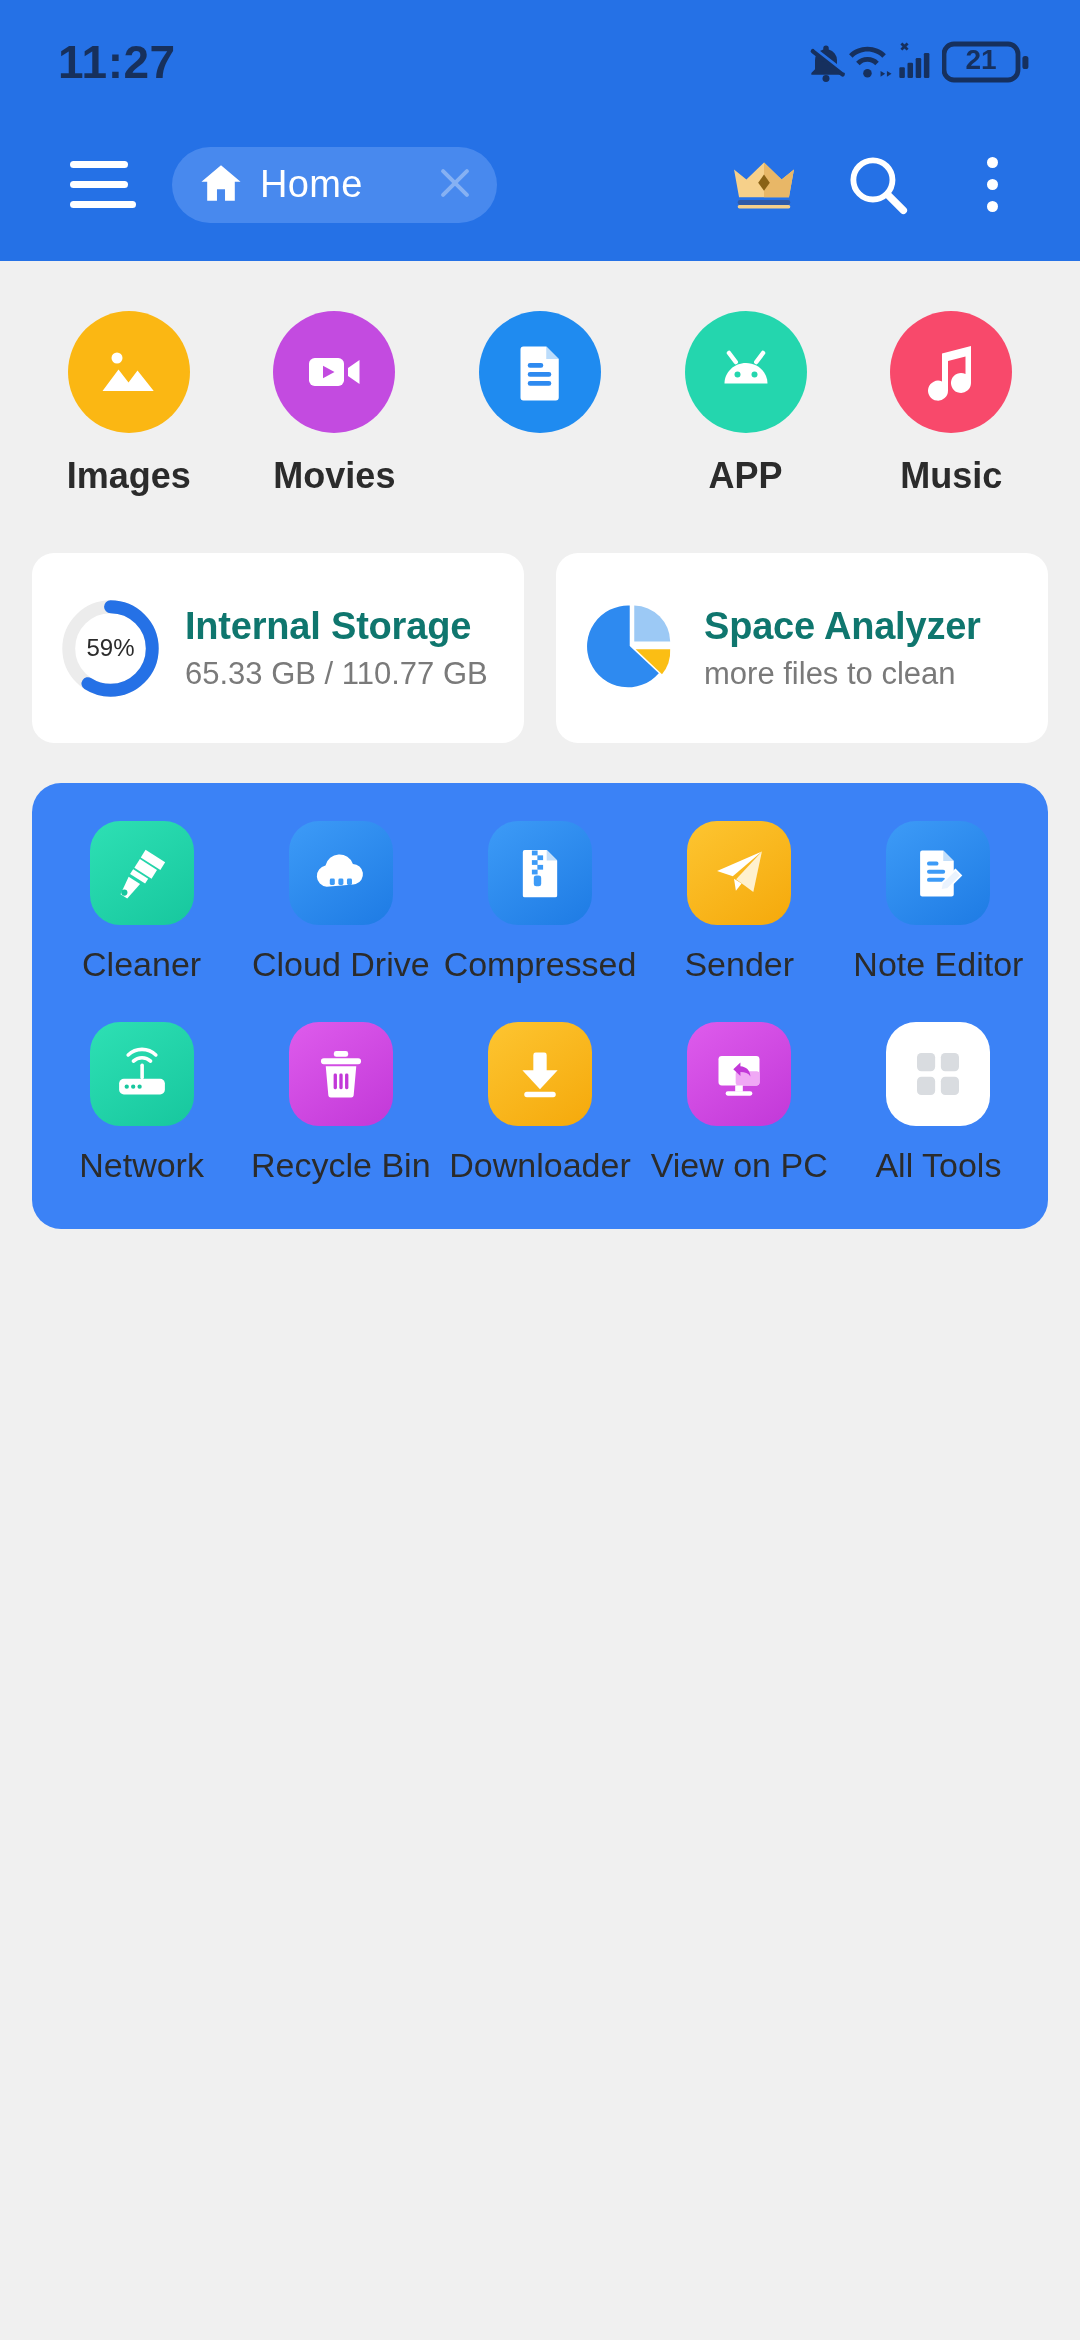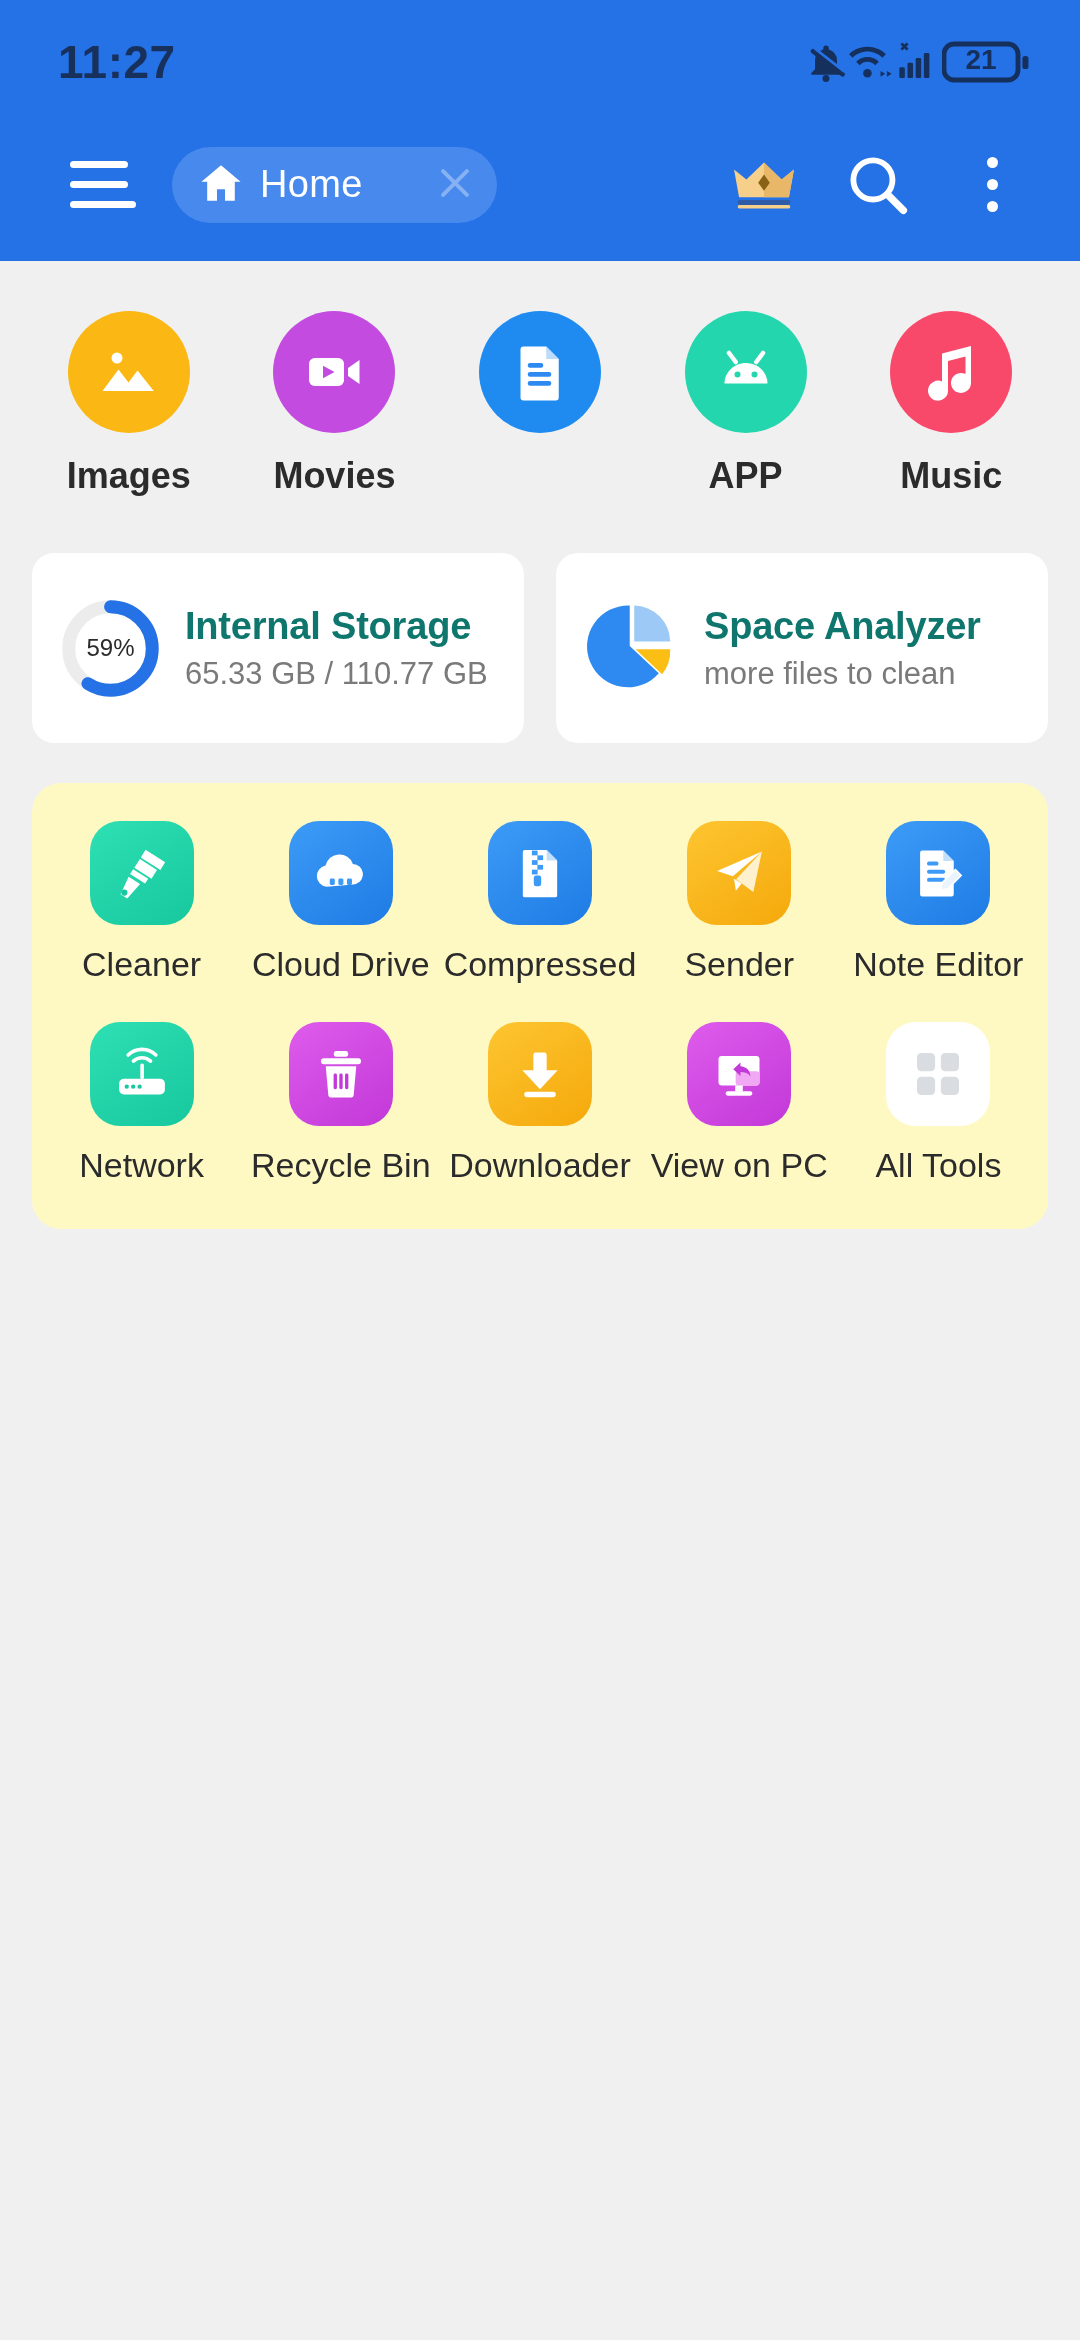--- a/index.html
+++ b/index.html
@@ -46,21 +46,21 @@
   }
   .tabchip .label{ color:#fff; font-size:38px; font-weight:400; letter-spacing:.3px; flex:1; }
 
   .toolbar-actions{ margin-left:auto; display:flex; align-items:center; gap:42px; padding-right:6px;}
   .tb-btn{ width:72px; height:72px; display:flex; align-items:center; justify-content:center; cursor:pointer;}
   .dots{ display:flex; flex-direction:column; gap:11px; align-items:center; }
   .dots i{ width:11px; height:11px; background:#fff; border-radius:50%; display:block; }
 
   
   .categories{
-    display:flex; padding:50px 26px 0 26px;justify-content:flex-end;
+    display:flex; padding:50px 26px 0 26px;
   }
   .cat{ flex:1; display:flex; flex-direction:column; align-items:center; cursor:pointer; }
   .cat-ico{
     width:122px; height:122px; border-radius:50%;
     display:flex; align-items:center; justify-content:center;
   }
   .cat-label{
     margin-top:22px; font-size:36px; font-weight:700; color:#2B2B2B;
     text-align:center; line-height:1.18; width:160px; word-break:break-all;
   }
@@ -75,21 +75,21 @@
   .scard-title{ font-size:38px; font-weight:700; color:#0f766e; letter-spacing:-.2px; }
   .scard-sub{ font-size:31px; color:#7A7A7A; font-weight:400; }
   .ring-wrap{ position:relative; width:105px; height:105px; flex:none; }
   .ring-pct{
     position:absolute; inset:0; display:flex; align-items:center; justify-content:center;
     font-size:24px; color:#2B2B2B; font-weight:400;
   }
 
   
   .tools{
-    margin:40px 32px 0 32px; background:#fef9c3; border-radius:29px;
+    margin:40px 32px 0 32px; background:#3b82f6; border-radius:29px;
     padding:38px 10px 44px 10px;
   }
   .tools-row{ display:flex; }
   .tools-row + .tools-row{ margin-top:38px; }
   .tool{ flex:1; display:flex; flex-direction:column; align-items:center; cursor:pointer; }
   .tool-ico{ width:104px; height:104px; border-radius:30px;
     display:flex; align-items:center; justify-content:center; }
   .tool-label{ margin-top:20px; font-size:34px; color:#2B2B2B; font-weight:400;
     white-space:nowrap; text-align:center; }
 </style>

